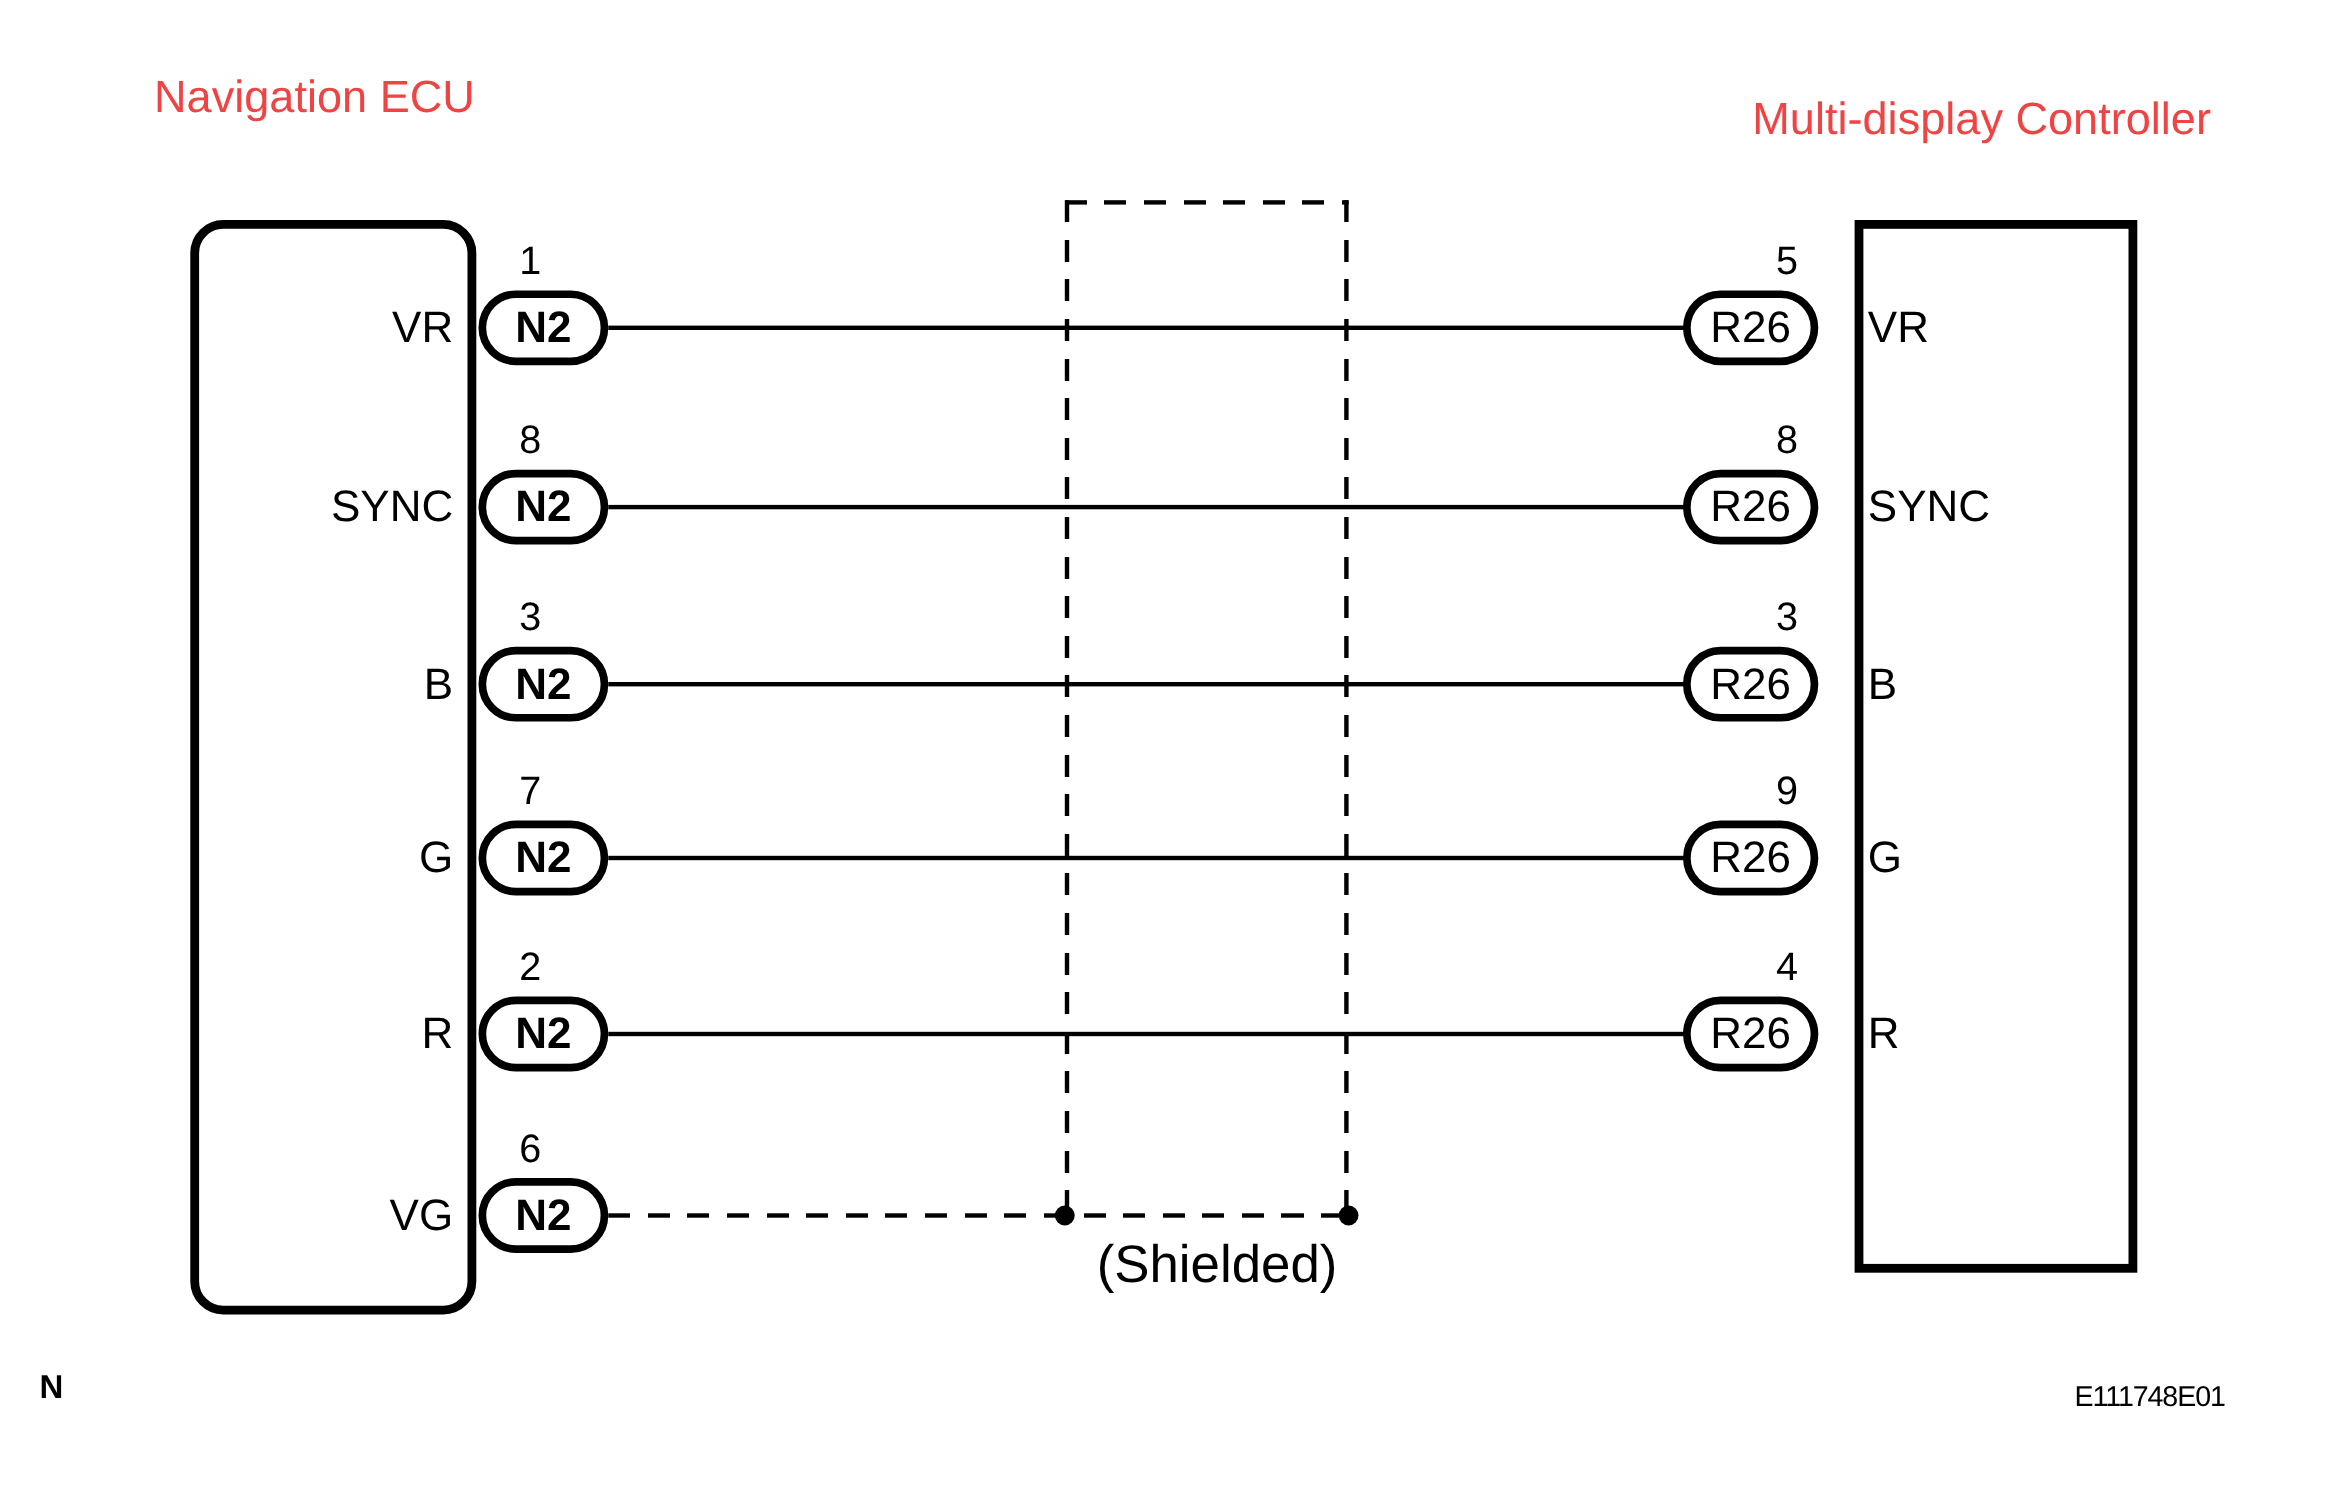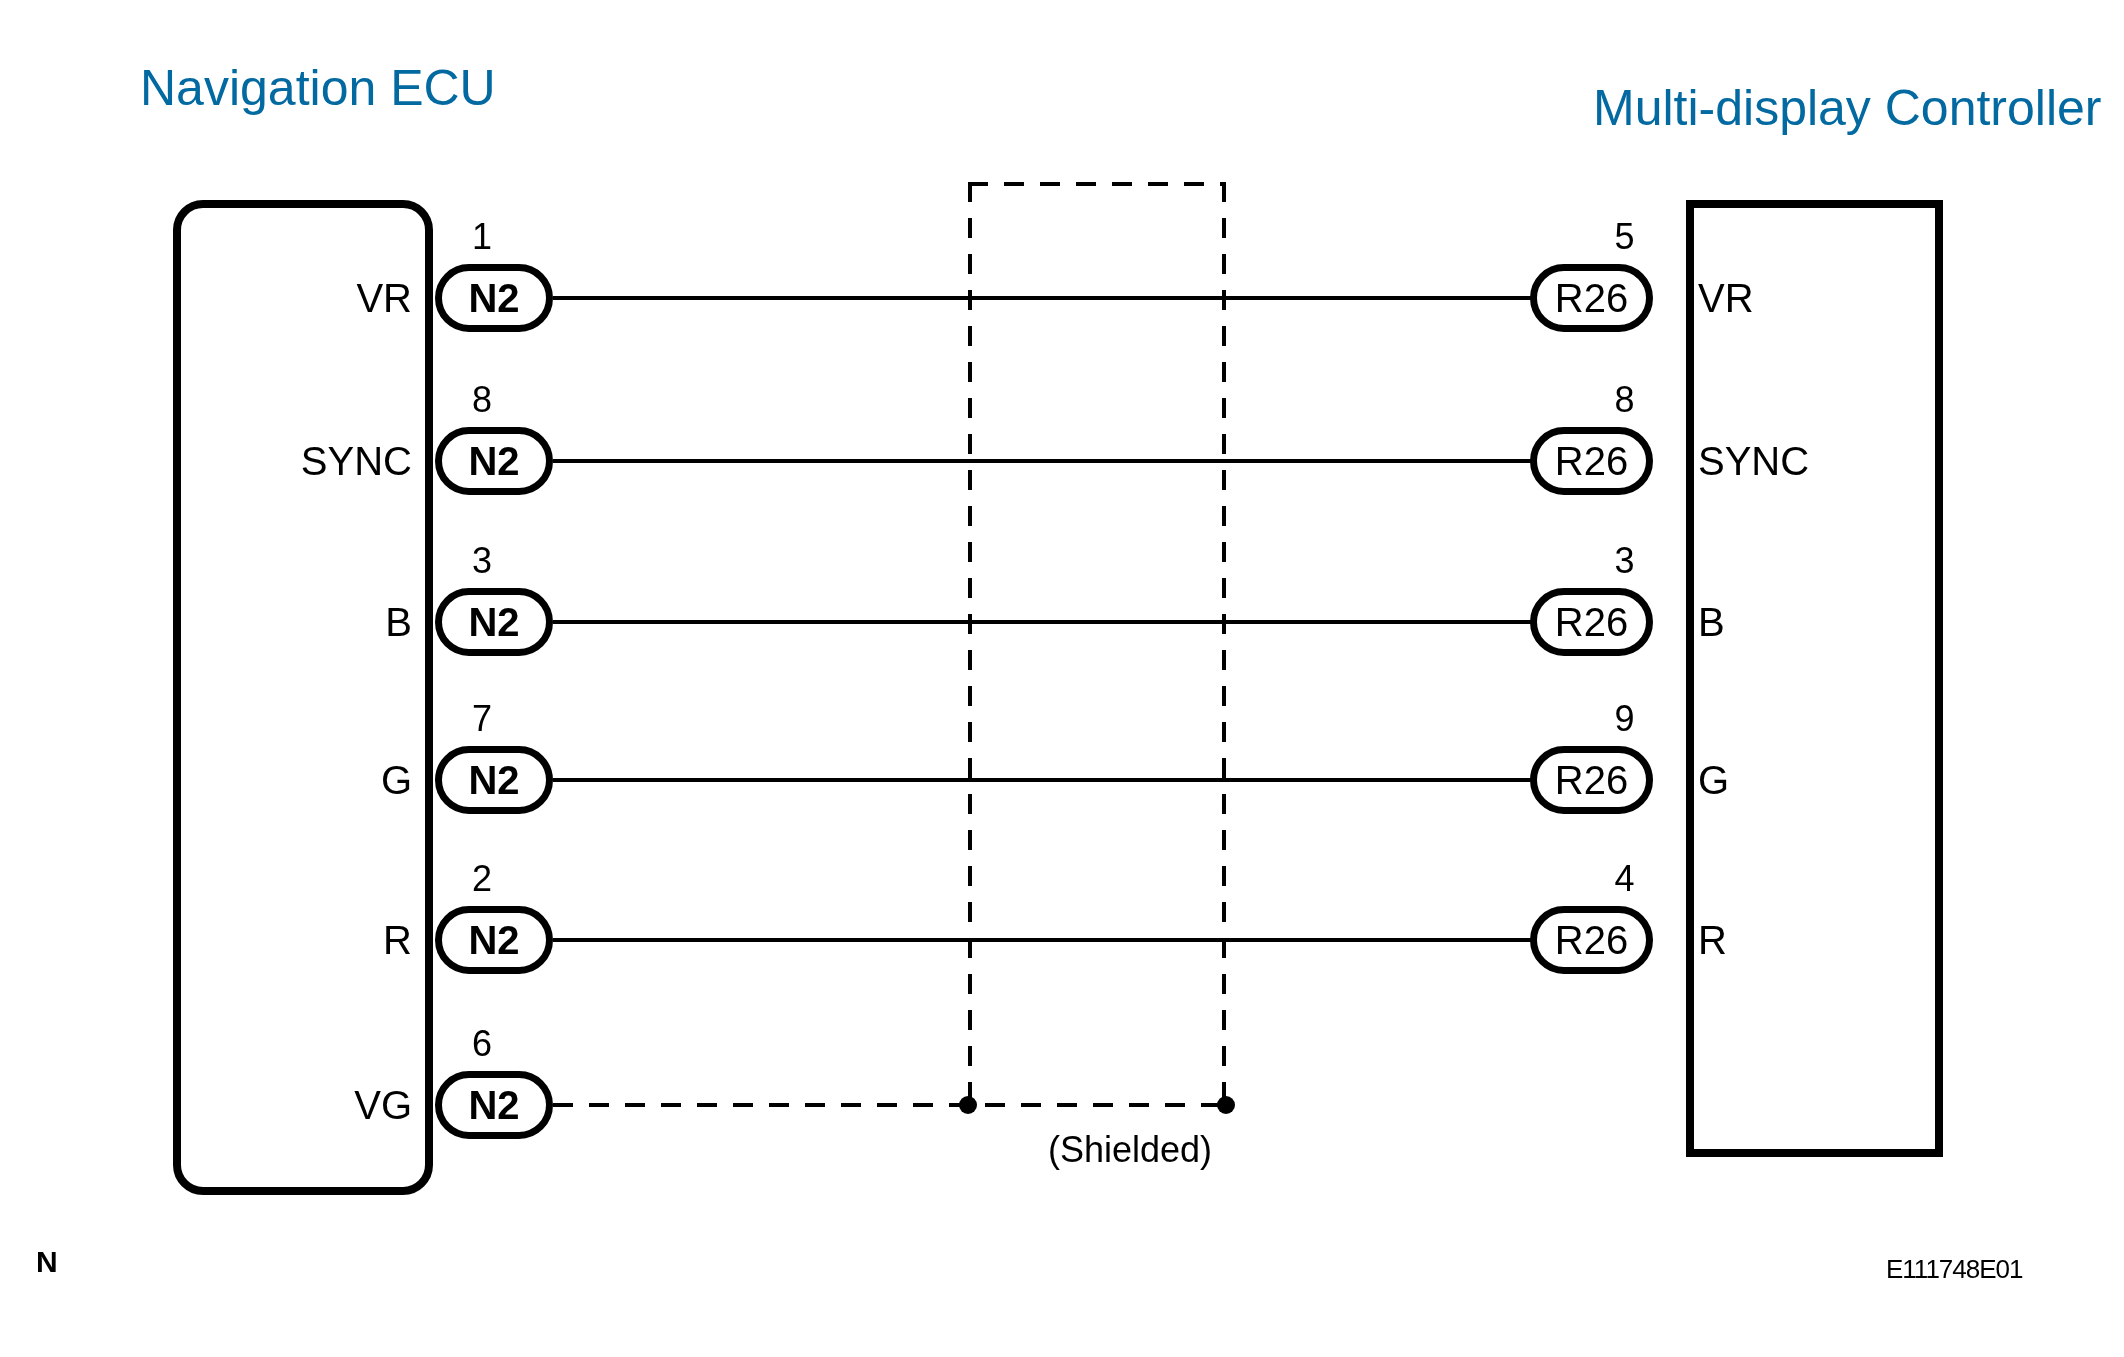--- a/index.html
+++ b/index.html
@@ -6,24 +6,24 @@
   .canvas{
     position:relative;
     width:2124px;height:1357px;
     background:#ffffff;
     font-family:"Liberation Sans", sans-serif;
     color:#000;
     overflow:hidden;
   }
   .title{
     position:absolute;
-    font-size:50px;
+    font-size:41px;
     line-height:48px;
     white-space:nowrap;
-    color:#0369a1;
+    color:#ef4444;
     text-align:center;
   }
   .title-left{left:140px;top:64px;}
   .title-right{left:1593px;top:84px;}
 
   .ecu-box{
     position:absolute;
     left:173px;top:200px;
     width:260px;height:995px;
     border:8px solid #000;
@@ -92,22 +92,22 @@
   .shield .side.right{right:0;}
 
   .dot{
     position:absolute;width:18px;height:18px;border-radius:50%;
     background:#000;z-index:2;
   }
   .dot-a{left:959px;top:1096px;}
   .dot-b{left:1217px;top:1096px;}
 
   .shield-label{
-    position:absolute;left:976px;top:1126px;width:308px;
-    text-align:center;font-size:36px;line-height:48px;white-space:nowrap;
+    position:absolute;left:997px;top:1126px;width:308px;
+    font-size:48px;line-height:48px;white-space:nowrap;
   }
 
   .corner-label{
     position:absolute;left:36px;top:1244px;
     font-size:30px;font-weight:bold;line-height:36px;
   }
   .figure-id{
     position:absolute;left:1886px;top:1254px;
     font-size:26px;line-height:30px;letter-spacing:-1px;white-space:nowrap;
   }

